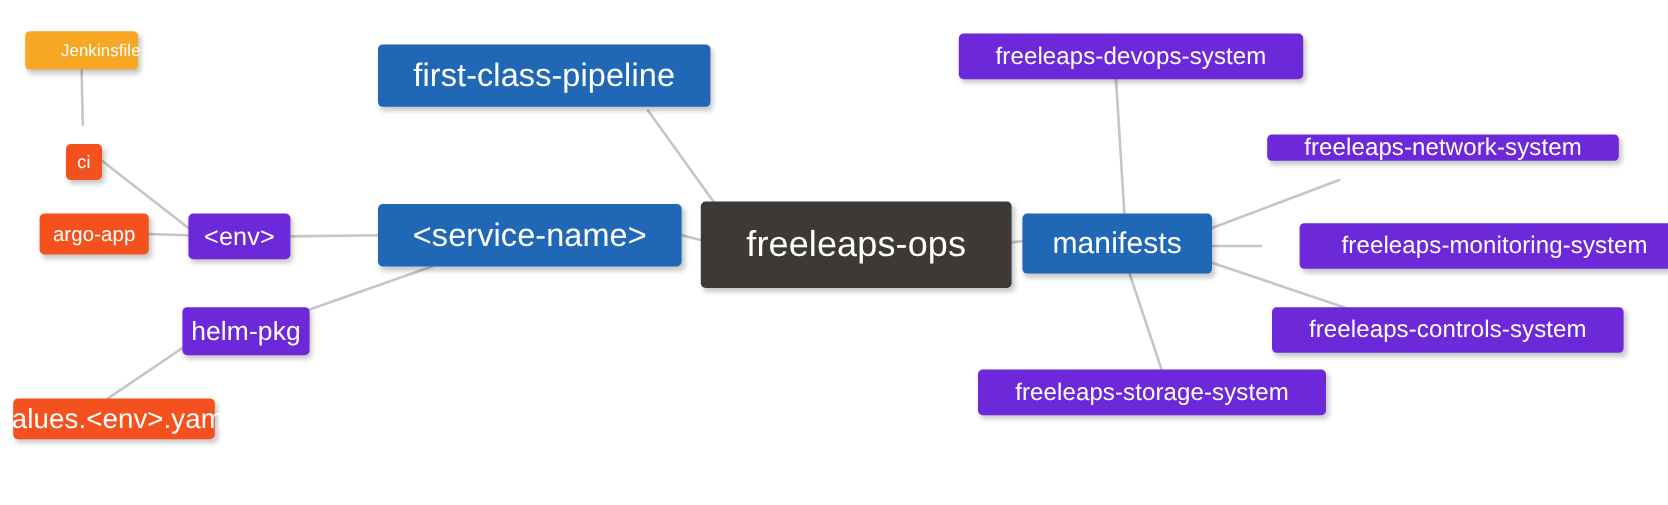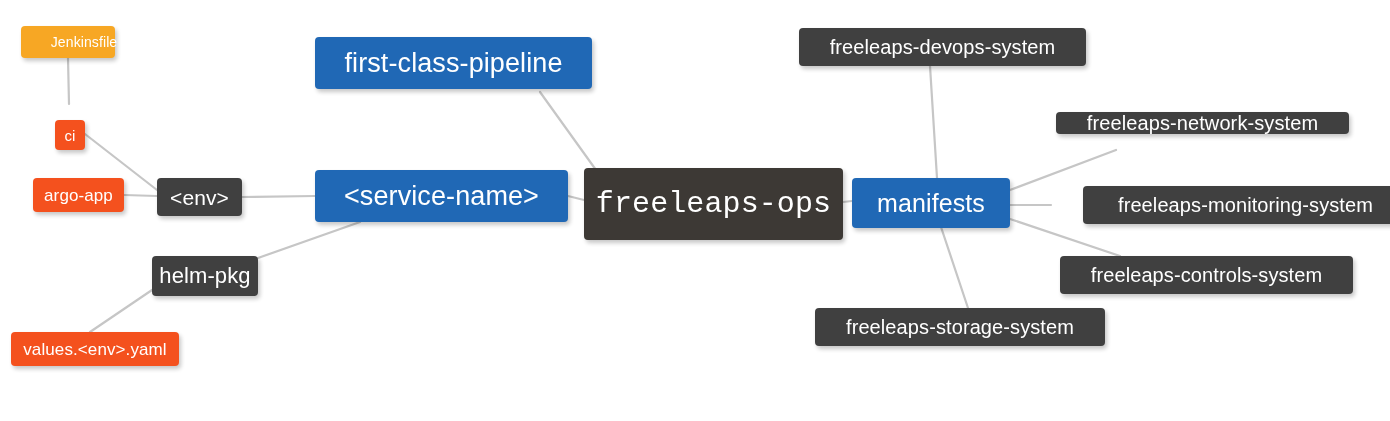--- a/index.html
+++ b/index.html
@@ -20,23 +20,23 @@
     display:flex;align-items:center;justify-content:center;
     color:#ffffff;
     white-space:nowrap;
     border-radius:4px;
     box-shadow:2px 3px 4px rgba(0,0,0,0.22);
     line-height:1;
     letter-spacing:0.1px;
   }
 
   
-  .c-root   {background:#3d3935;font-family:Liberation Mono, monospace;}
+  .c-root   {background:#3d3935;}
   .c-blue   {background:#2068b5;}
-  .c-green  {background:#404040;}
+  .c-green  {background:#6d28d9;}
   .c-orange {background:#f7a724;}
   .c-red    {background:#f4511e;}
 </style>
 </head>
 <body style="background: rgb(255, 255, 255);">
 
 <div id="canvas">
 
   <svg id="edges" viewBox="0 0 1390 421" xmlns="http://www.w3.org/2000/svg">
       <line x1="584" y1="200" x2="568" y2="196" stroke="#c6c6c6" stroke-width="2.2" stroke-linecap="round"></line>
@@ -73,21 +73,21 @@
       </div>
       <div class="node c-orange" style="left: 21px; top: 26px; width: 94px; height: 32px; font-size: 14px; padding-left: 32px;">
         <span>Jenkinsfile</span>
       </div>
       <div class="node c-red" style="left: 33px; top: 178px; width: 91px; height: 34px; font-size: 17px;">
         <span>argo-app</span>
       </div>
       <div class="node c-green" style="left: 152px; top: 256px; width: 106px; height: 40px; font-size: 22px;">
         <span>helm-pkg</span>
       </div>
-      <div class="node c-red" style="left: 11px; top: 332px; width: 168px; height: 34px; font-size: 17px;">
+      <div class="node c-red" style="left: 11px; top: 332px; width: 168px; height: 34px; font-size: 23px;">
         <span>values.&lt;env&gt;.yaml</span>
       </div>
       <div class="node c-blue" style="left: 852px; top: 178px; width: 158px; height: 50px; font-size: 25px;">
         <span>manifests</span>
       </div>
       <div class="node c-green" style="left: 799px; top: 28px; width: 287px; height: 38px; font-size: 20px;">
         <span>freeleaps-devops-system</span>
       </div>
       <div class="node c-green" style="left: 1056px; top: 112px; width: 293px; height: 22px; font-size: 20px;">
         <span>freeleaps-network-system</span>

